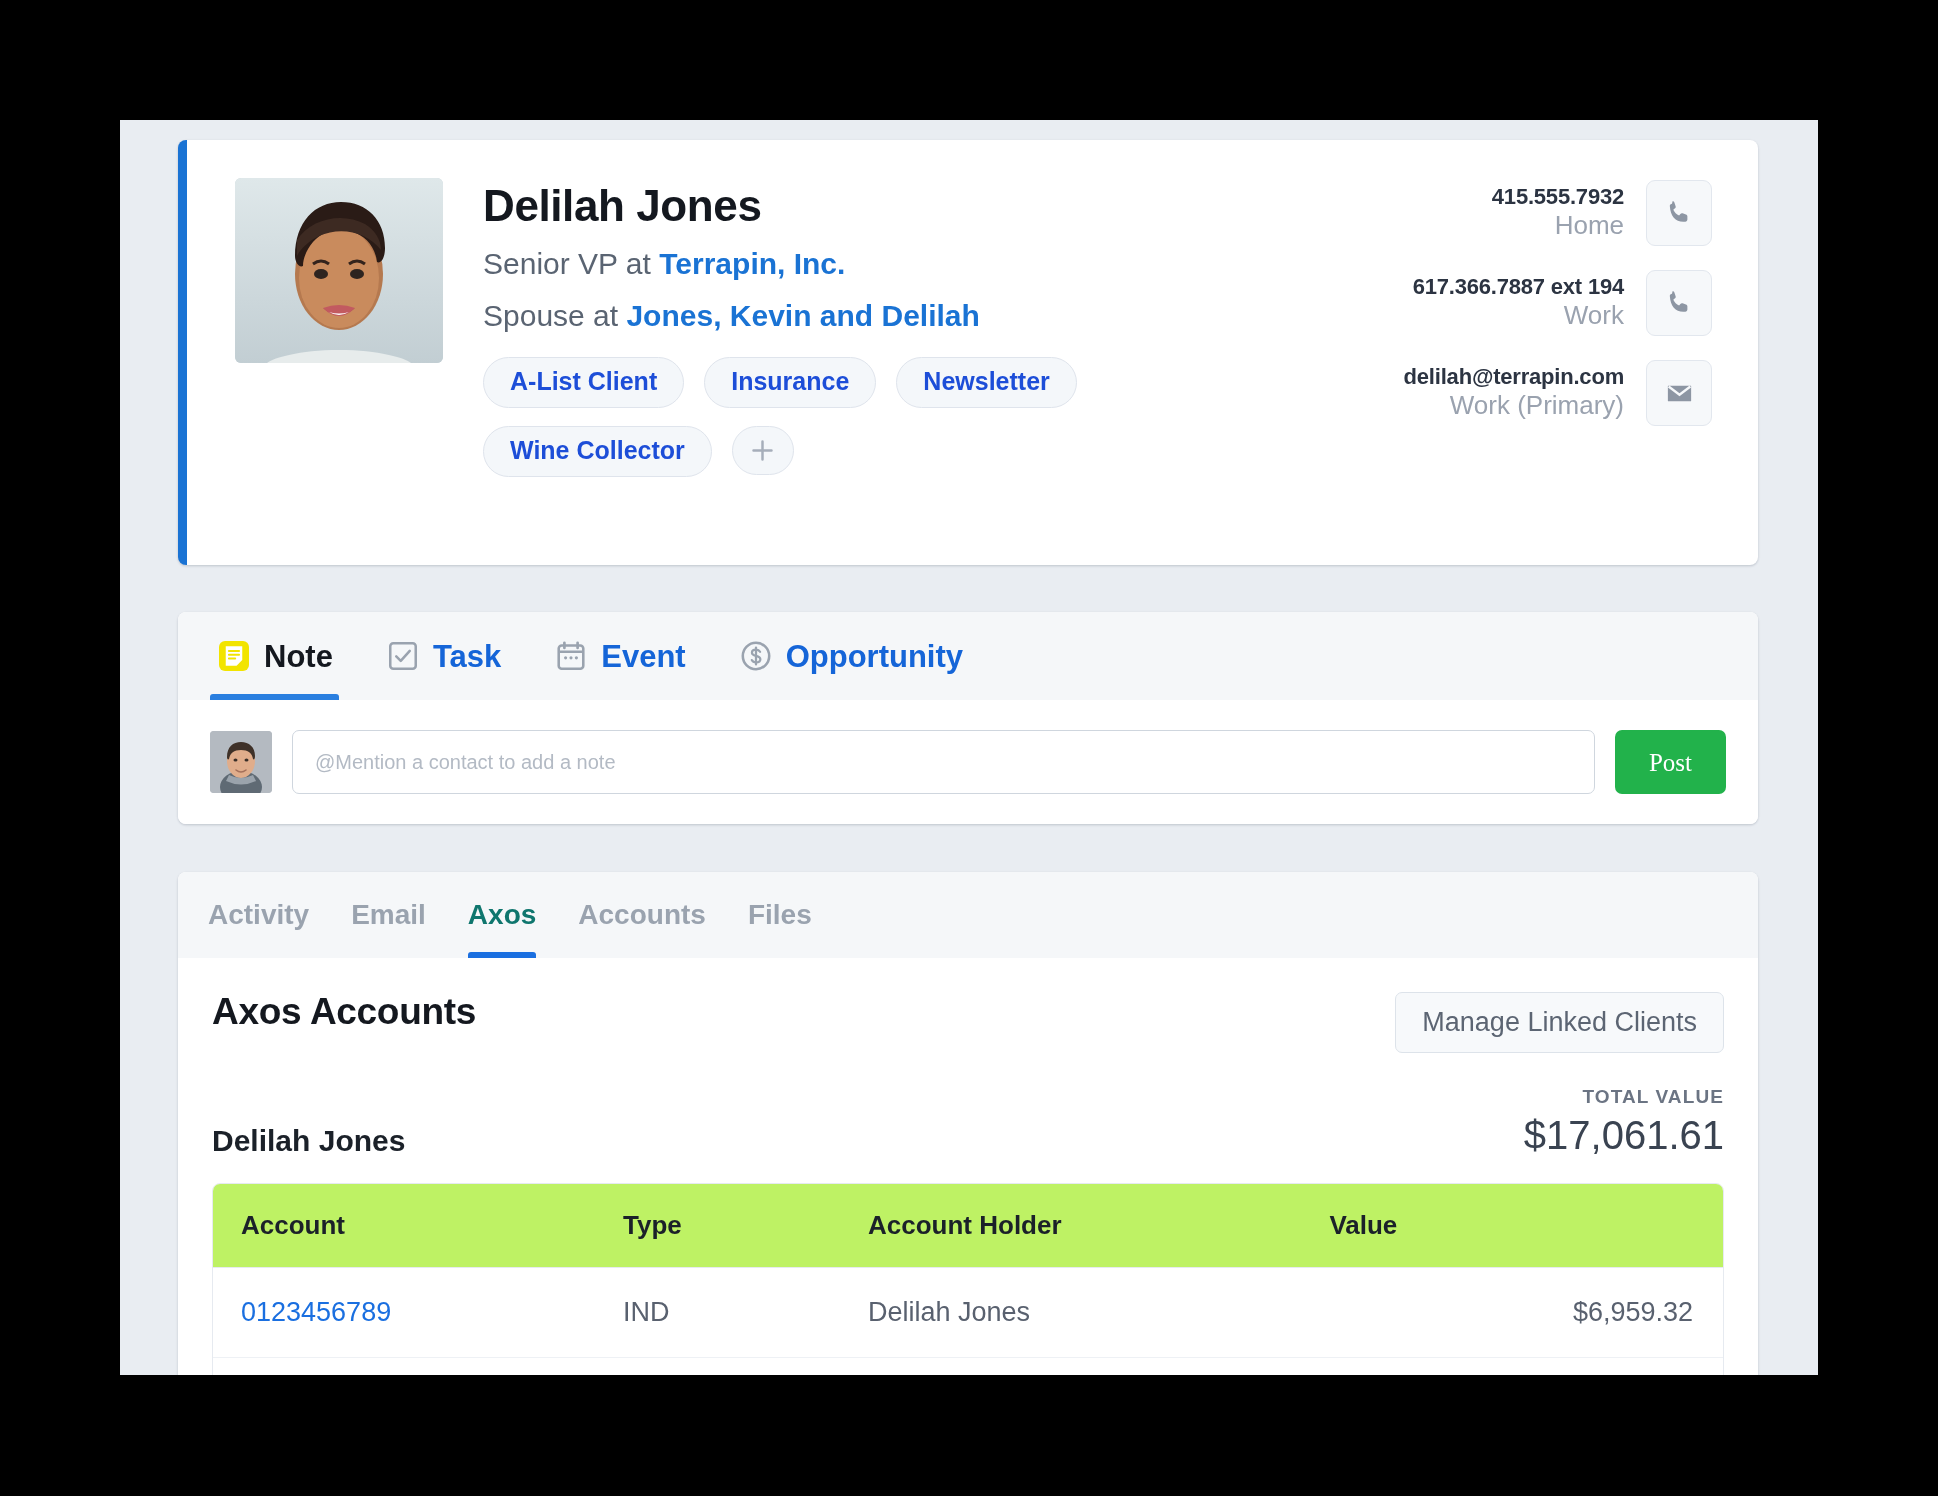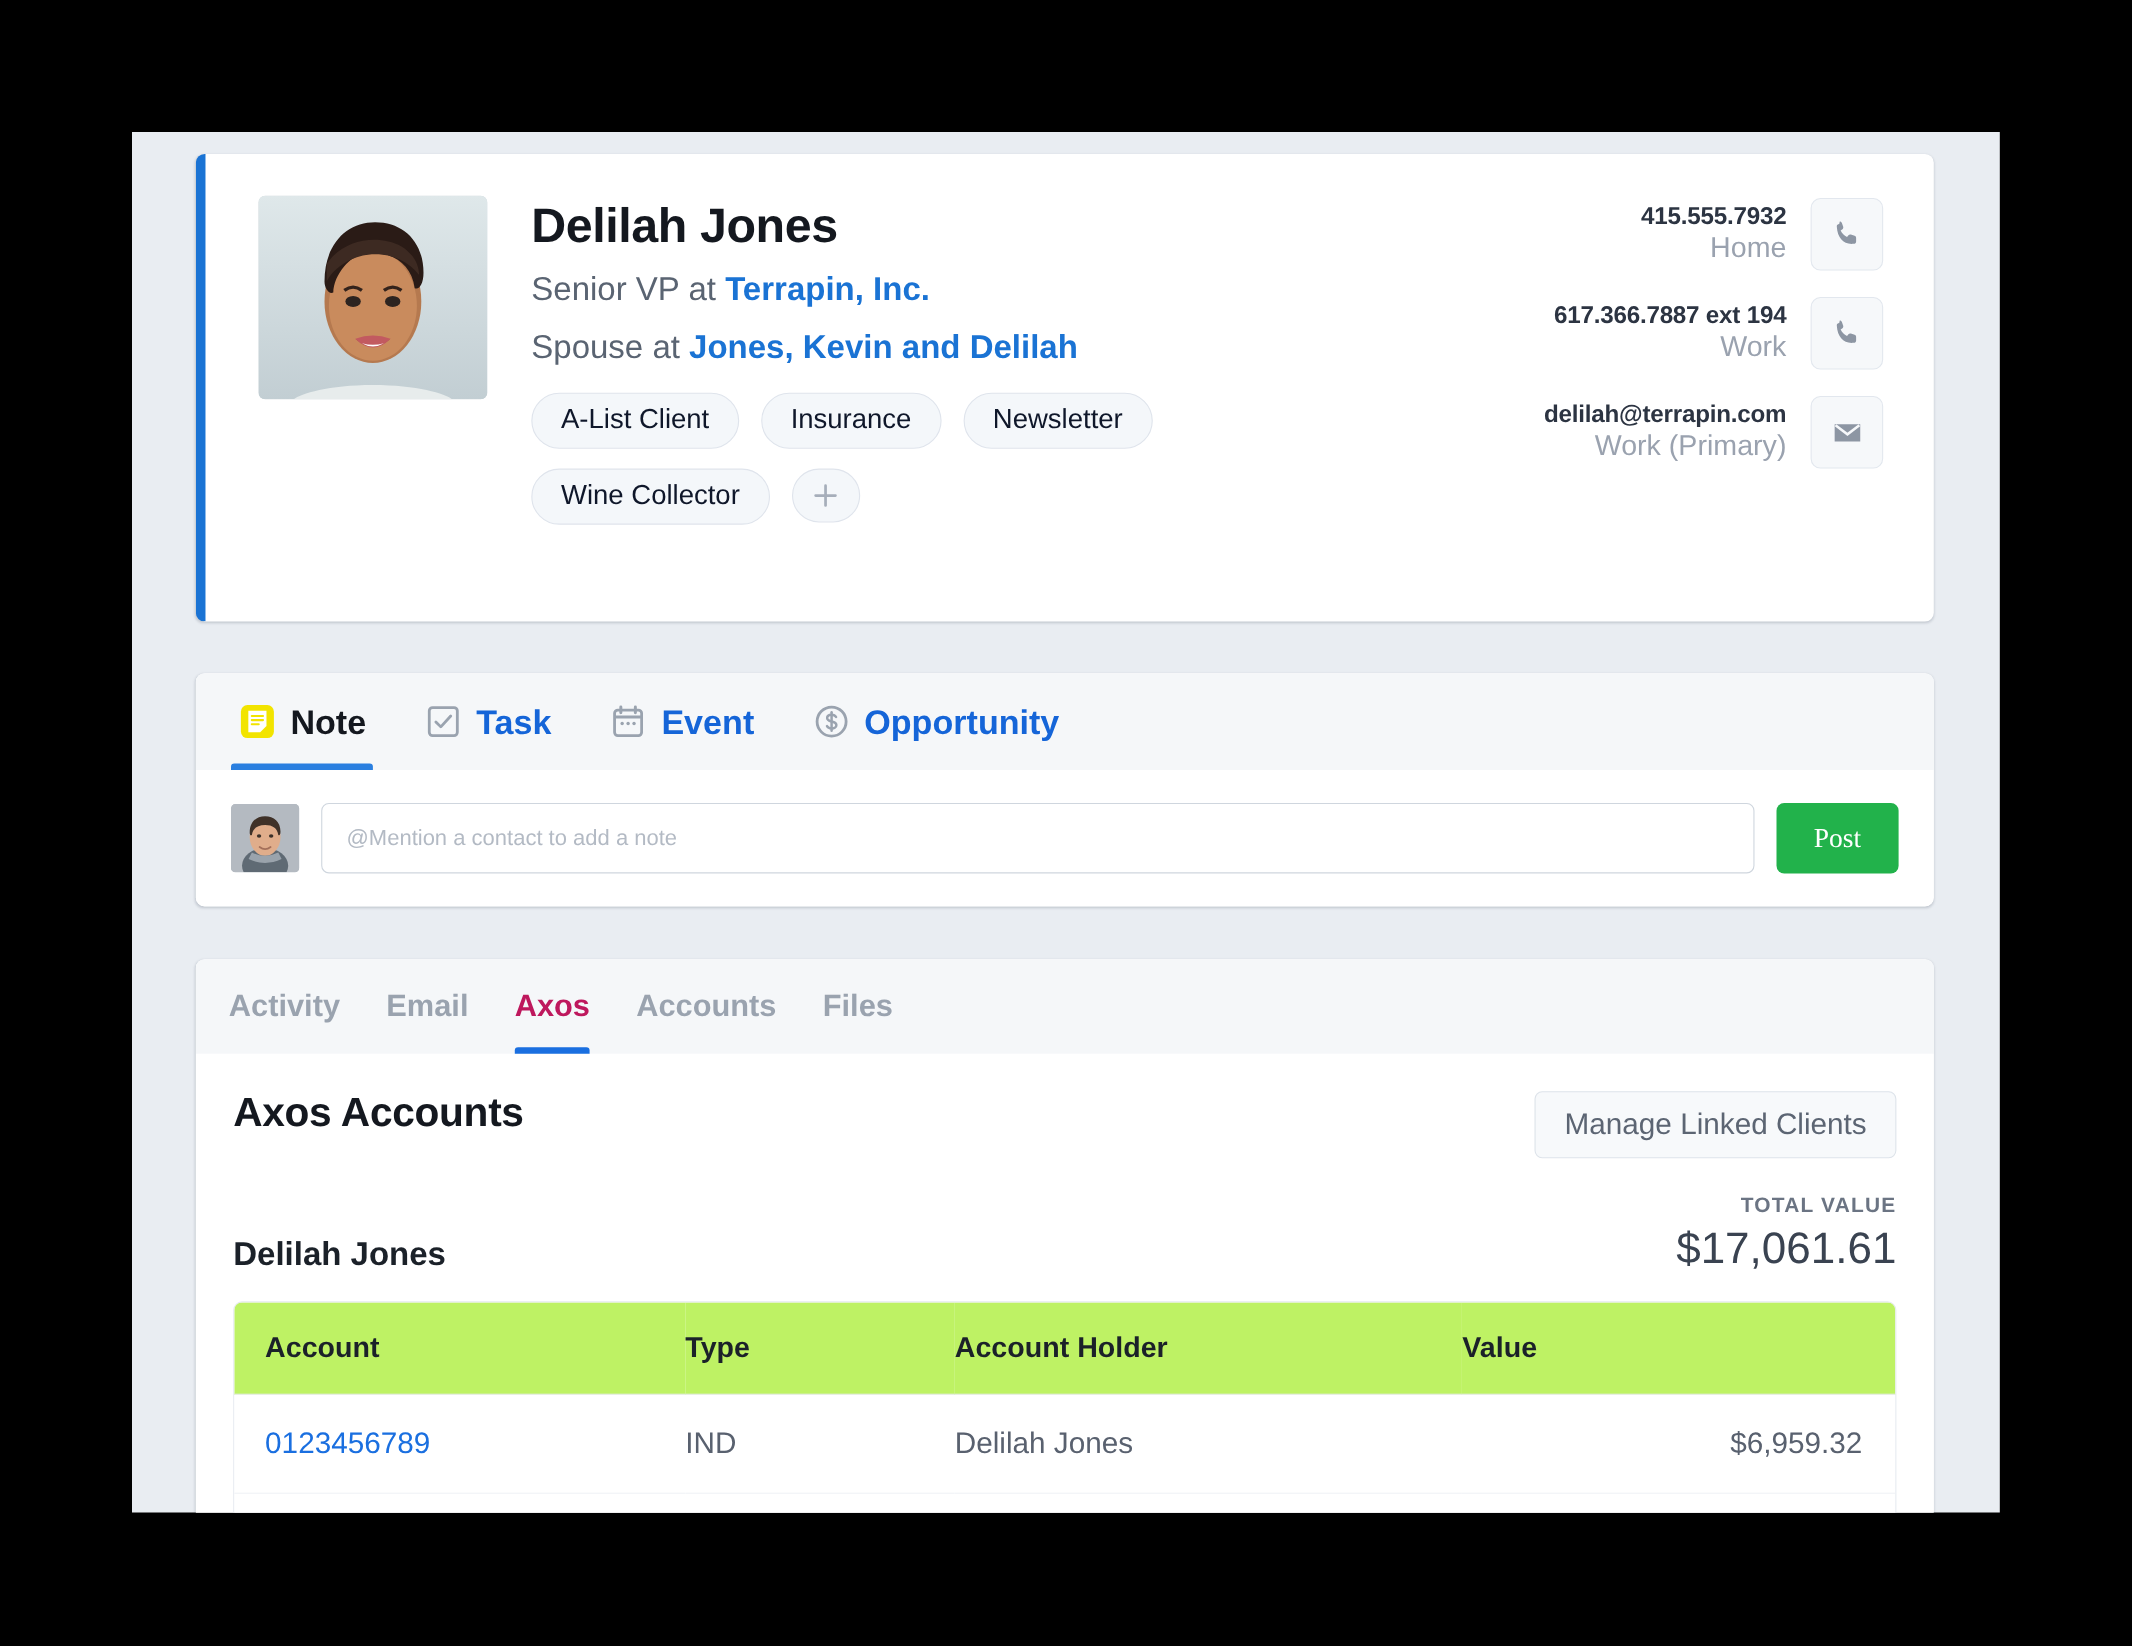--- a/index.html
+++ b/index.html
@@ -85,27 +85,28 @@
   .tag-row {
     margin-top: 22px;
     display: flex;
     flex-wrap: wrap;
     gap: 18px 20px;
     max-width: 640px;
   }
   .tag {
     border: 1.5px solid #dfe4ec;
     background: #f4f7fa;
-    color: #0f172a;
+    color: #1d4ed8;
     border-radius: 30px;
     font-size: 25px;
     padding: 11px 26px 13px 26px;
     line-height: 1;
     white-space: nowrap;
     cursor: pointer;
+    font-weight: bold;
   }
   .tag-add {
     border: 1.5px solid #dfe4ec;
     background: #f4f7fa;
     color: #98a0ad;
     border-radius: 30px;
     width: 62px;
     height: 49px;
     display: flex;
     align-items: center;
@@ -265,21 +266,21 @@
   .dtab {
     height: 86px;
     display: flex;
     align-items: center;
     font-size: 28px;
     font-weight: 700;
     color: #9aa3af;
     position: relative;
     cursor: pointer;
   }
-  .dtab.active { color: #be185d; }
+  .dtab.active { color: #0f766e; }
   .dtab.active::after {
     content: "";
     position: absolute;
     left: 0; right: 0; bottom: 0;
     height: 6px;
     background: #1a6fe0;
     border-radius: 3px 3px 0 0;
   }
 
   .detail-body { background: #ffffff; padding: 34px 34px 0 34px; }

